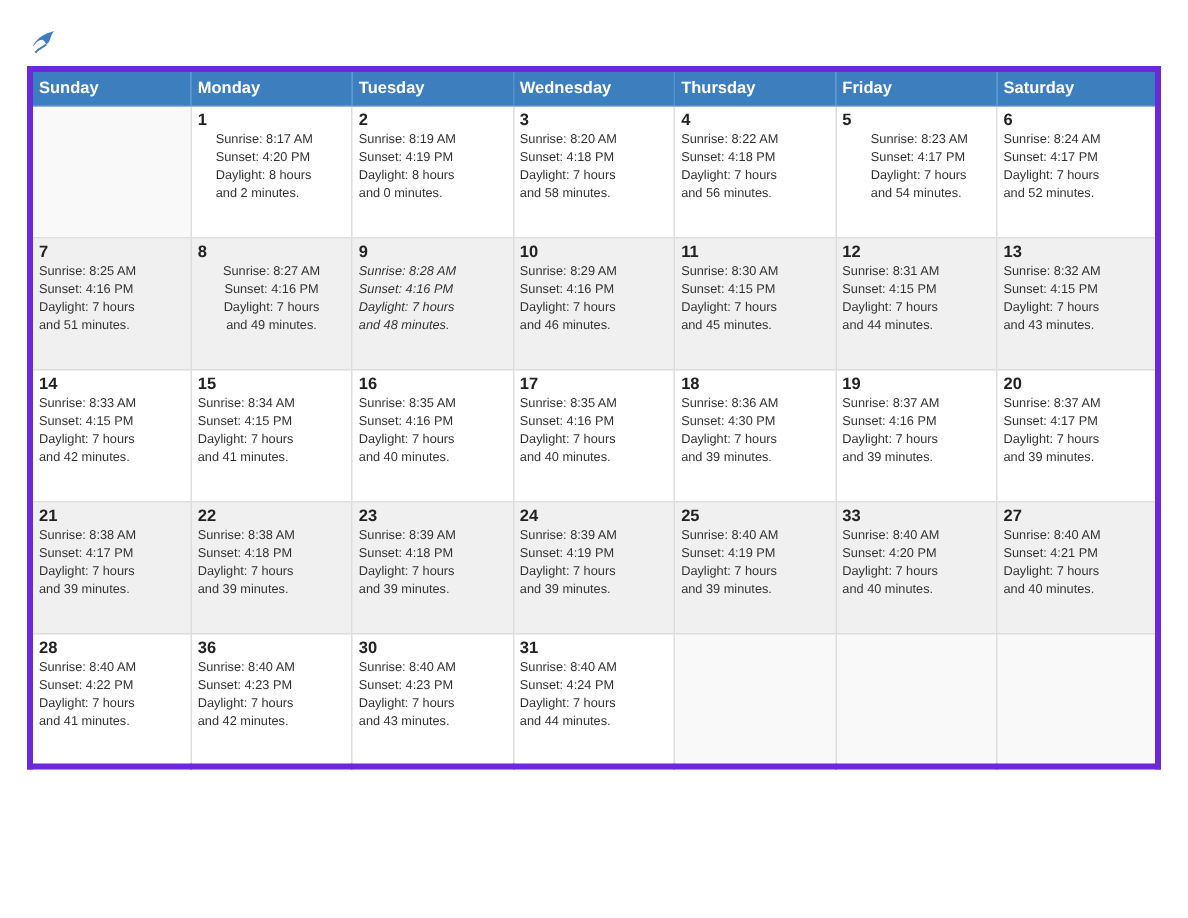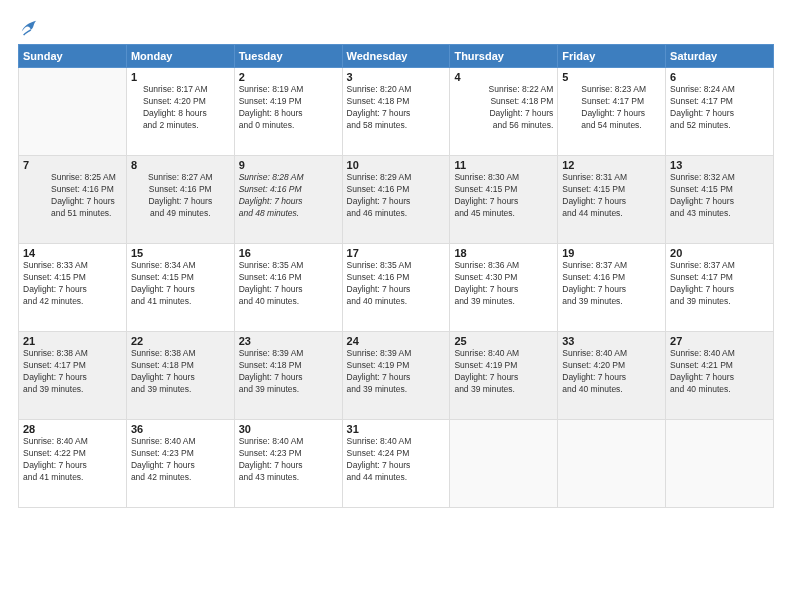--- a/index.html
+++ b/index.html
@@ -54,21 +54,21 @@
       color: #222;
       line-height: 1.1;
     }
     .subtitle {
       font-size: 14px;
       color: #444;
     }
     .calendar {
       width: 100%;
       border-collapse: collapse;
-      border: 1px solid #6d28d9;
+      border: 4px solid #6d28d9;
     }
     .calendar th {
       background-color: #3d7ebf;
       color: #fff;
       font-size: 11px;
       font-weight: bold;
       padding: 5px 4px;
       text-align: left;
       border: 1px solid #5590cc;
     }
@@ -155,21 +155,21 @@
           </td>
           <td>
             <span class="day-num">3</span>
             <div class="day-info" style="white-space: pre-line;">Sunrise: 8:20 AM
 Sunset: 4:18 PM
 Daylight: 7 hours
 and 58 minutes.</div>
           </td>
           <td>
             <span class="day-num">4</span>
-            <div class="day-info" style="white-space: pre-line; text-align: right;">Sunrise: 8:22 AM
+            <div class="day-info" style="white-space: pre-line;">Sunrise: 8:22 AM
 Sunset: 4:18 PM
 Daylight: 7 hours
 and 56 minutes.</div>
           </td>
           <td>
             <span class="day-num">5</span>
             <div class="day-info" style="white-space: pre-line; margin-left: 19px;">Sunrise: 8:23 AM
 Sunset: 4:17 PM
 Daylight: 7 hours
 and 54 minutes.</div>
@@ -178,21 +178,21 @@
             <span class="day-num">6</span>
             <div class="day-info" style="white-space: pre-line;">Sunrise: 8:24 AM
 Sunset: 4:17 PM
 Daylight: 7 hours
 and 52 minutes.</div>
           </td>
         </tr>
         <tr class="row-shaded">
           <td>
             <span class="day-num">7</span>
-            <div class="day-info" style="white-space: pre-line; margin-left: 28px;">Sunrise: 8:25 AM
+            <div class="day-info" style="white-space: pre-line;">Sunrise: 8:25 AM
 Sunset: 4:16 PM
 Daylight: 7 hours
 and 51 minutes.</div>
           </td>
           <td>
             <span class="day-num">8</span>
             <div class="day-info" style="white-space: pre-line; text-align: center;">Sunrise: 8:27 AM
 Sunset: 4:16 PM
 Daylight: 7 hours
 and 49 minutes.</div>

